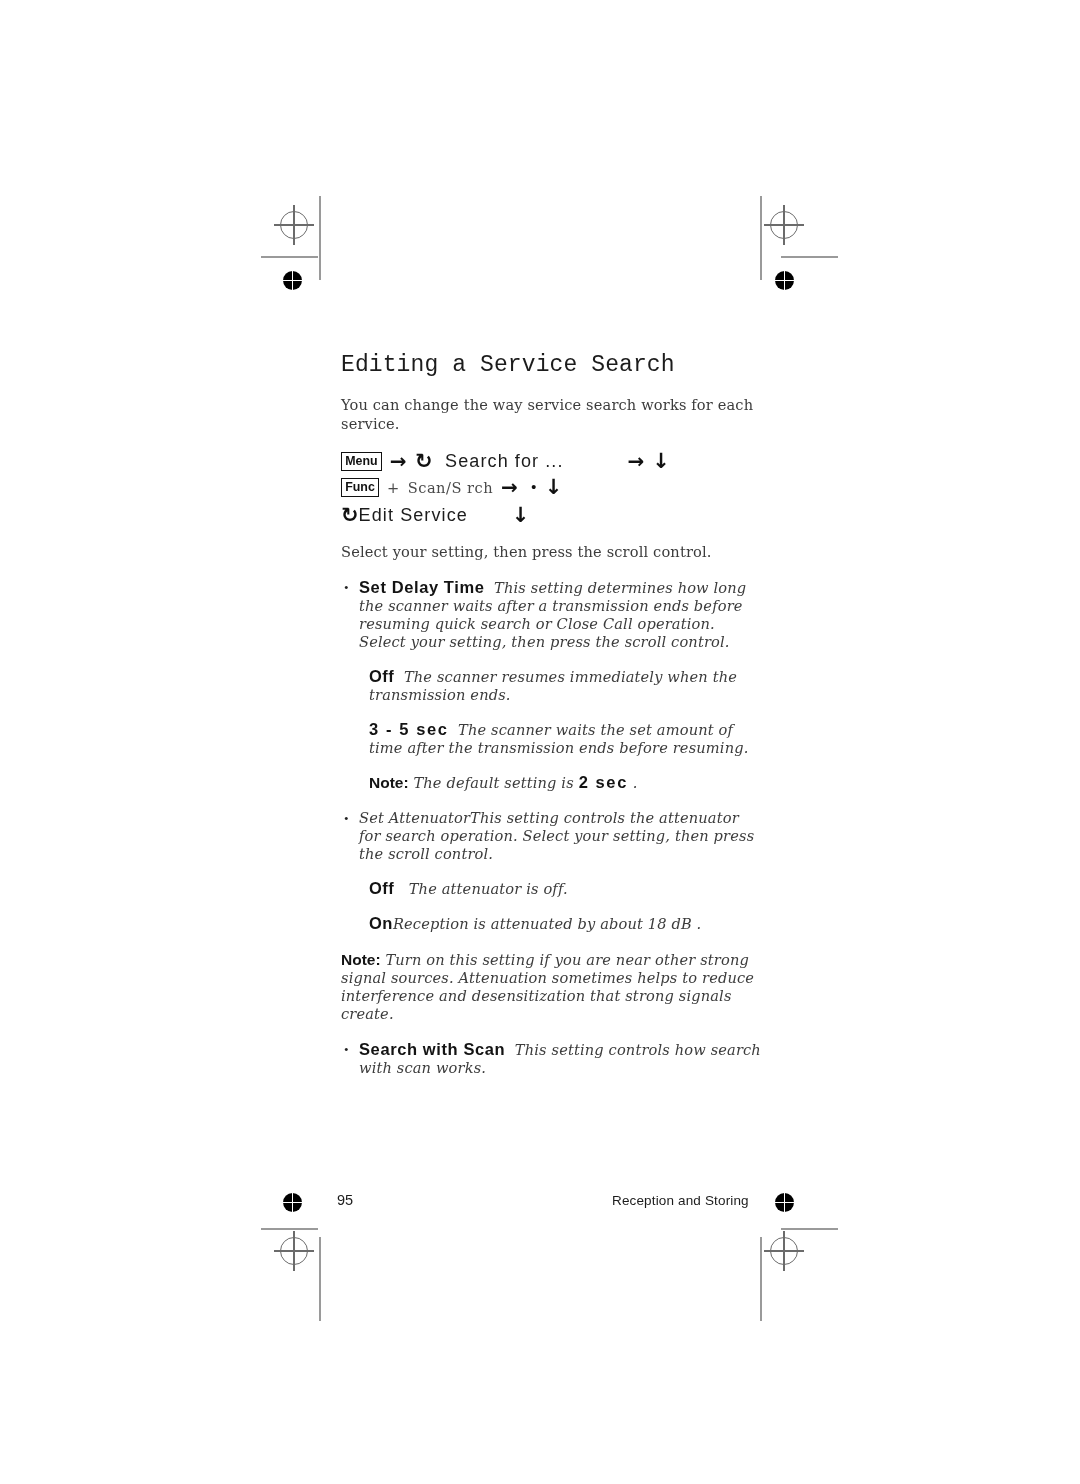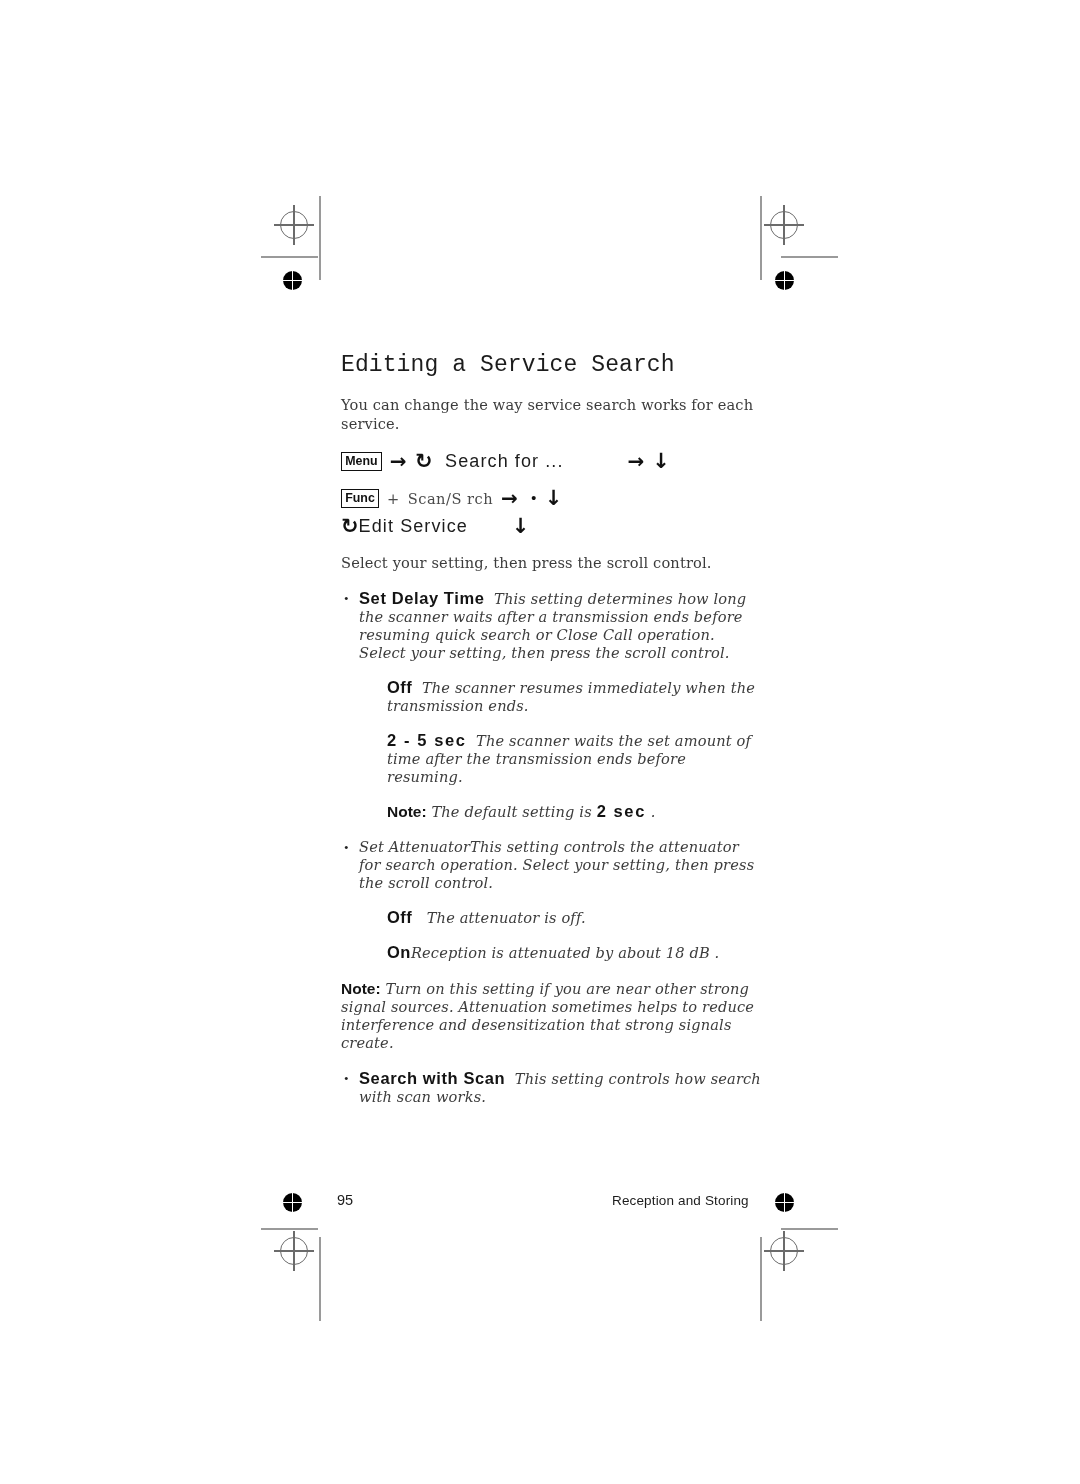--- a/index.html
+++ b/index.html
@@ -108,21 +108,21 @@
 
   
   .keyseq {
     margin-top: 17px;
   }
   .keyline {
     display: flex;
     align-items: center;
     white-space: nowrap;
   }
-  .keyline.l1 { margin-bottom: 16px; }
+  .keyline.l1 { margin-bottom: 5px; }
   .keyline.l3 { margin-top: 1px; }
   .keyline.l4 { margin-top: 7px; }
 
   .keycap {
     display: inline-block;
     border: 1.7px solid #111;
     font-family: "Liberation Sans", "DejaVu Sans", sans-serif;
     font-weight: bold;
     font-size: 12.4px;
     line-height: 12.4px;
@@ -211,21 +211,21 @@
   .run-thin {
     font-family: "DejaVu Serif", serif;
     font-size: 14.6px;
     color: #3c3c3c;
     letter-spacing: 0.15px;
     font-style: italic;
   }
 
   
   .subopt {
-    margin-left: 46px;
+    margin-left: 28px;
     margin-top: 16px;
   }
   .opt-name {
     font-family: "Liberation Sans", "DejaVu Sans", sans-serif;
     font-weight: bold;
     font-size: 16.5px;
     color: #131313;
     letter-spacing: 0.5px;
   }
   .opt-name-wide {
@@ -343,21 +343,21 @@
     <div class="bullet-body">
       <span class="run-bold">Set Delay Time</span><span class="run-thin">&nbsp;&nbsp;</span><span class="run-thin">This setting determines how long the scanner waits after a transmission ends before resuming quick search or Close Call operation. Select your setting, then press the scroll control.</span>
     </div>
   </div>
 
   <div class="subopt">
     <span class="opt-name">Off</span><span class="run-thin">&nbsp;&nbsp;</span><span class="run-thin">The scanner resumes immediately when the transmission ends.</span>
   </div>
 
   <div class="subopt">
-    <span class="opt-name-wide">2 - 5 sec</span><span class="run-thin">&nbsp;&nbsp;</span><span class="run-thin">The scanner waits the set amount of time after the transmission ends before resuming.</span>
+    <span class="opt-name-wide">3 - 5 sec</span><span class="run-thin">&nbsp;&nbsp;</span><span class="run-thin">The scanner waits the set amount of time after the transmission ends before resuming.</span>
   </div>
 
   <div class="subopt">
     <span class="note-label">Note:</span><span class="run-thin">&nbsp;</span><span class="run-thin">The default setting is</span><span class="run-thin">&nbsp;</span><span class="opt-name-wide">2 sec</span><span class="run-thin">&nbsp;</span><span class="run-thin">.</span>
   </div>
 
   <div class="bullet-row">
     <div class="bullet-mark">•</div>
     <div class="bullet-body">
       <span class="run-thin">Set Attenuator</span><span class="run-thin">This setting controls the attenuator for search operation. Select your setting, then press the scroll control.</span>

